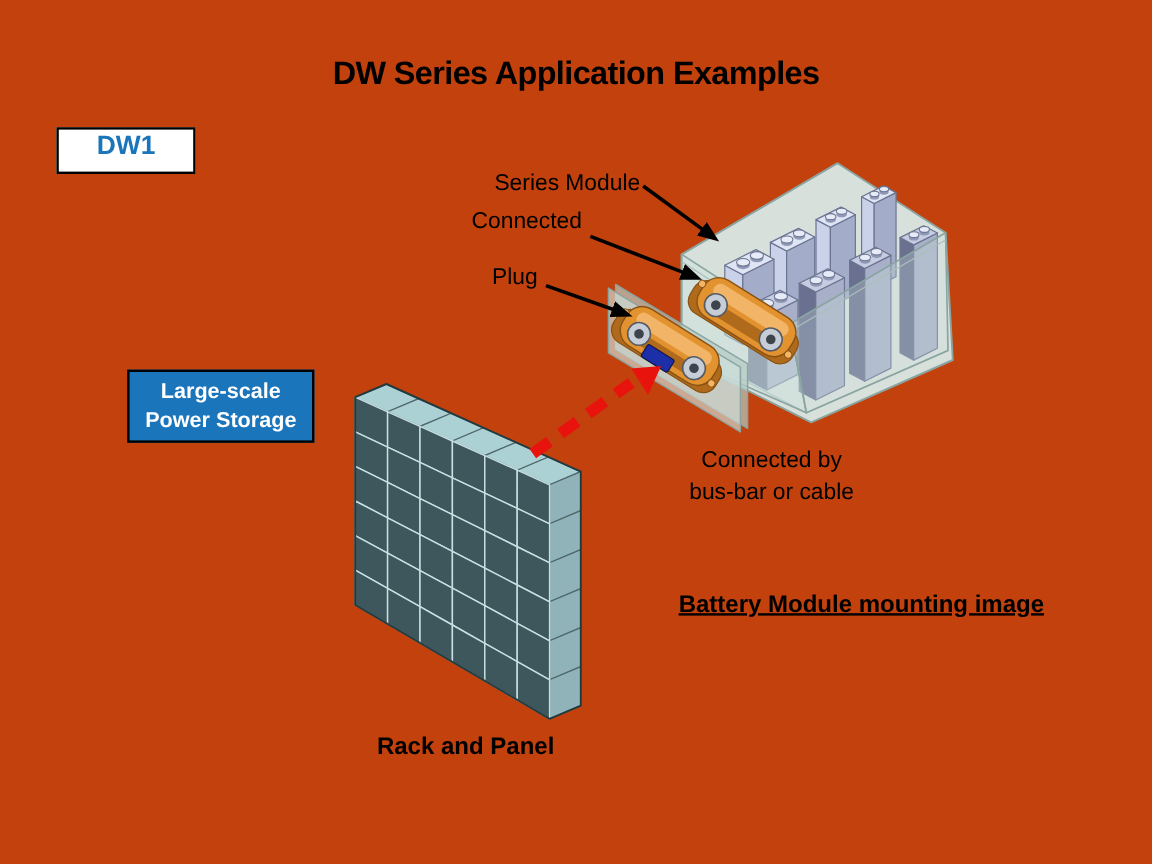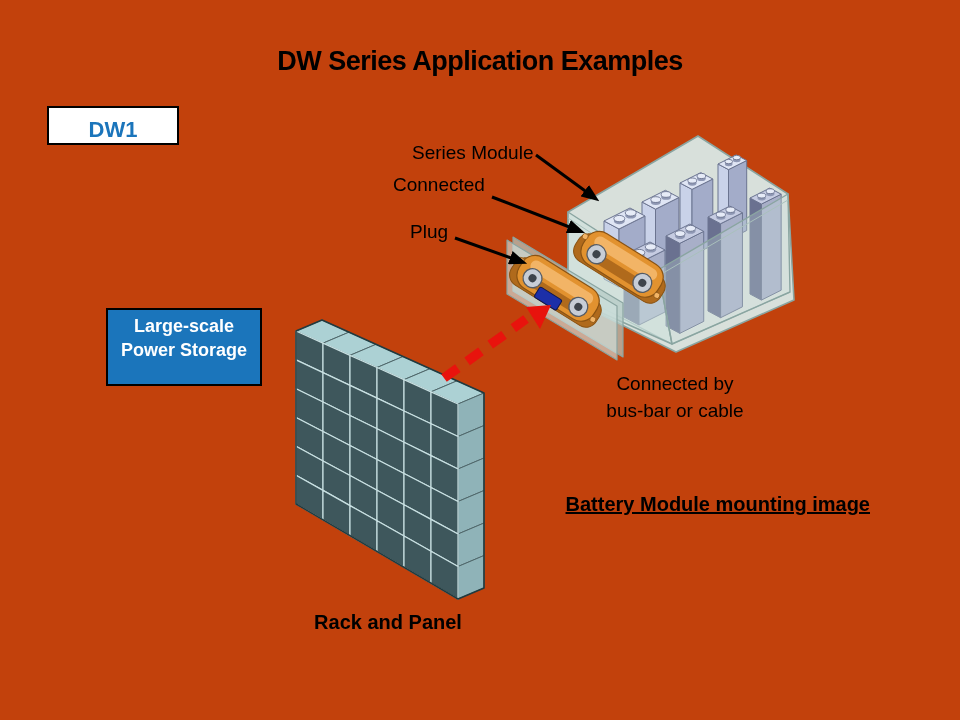--- a/index.html
+++ b/index.html
@@ -5,36 +5,36 @@
   html,body{margin:0;padding:0;background:#fff;}
   .slide{
     position:relative;width:960px;height:720px;background:#c2410c;
     font-family:"Liberation Sans", sans-serif;color:#000;overflow:hidden;
   }
   .title{
     position:absolute;top:46px;left:0;right:0;text-align:center;
     font-size:27px;font-weight:bold;letter-spacing:-0.5px;
   }
   .badge{
-    position:absolute;left:47px;top:106px;width:132px;height:39px;
+    position:absolute;left:47px;top:106px;width:116px;height:39px;
     border:2px solid #000;background:#fff;box-sizing:border-box;
-    display:flex;align-items:flex-end;justify-content:center;
+    display:flex;align-items:flex-start;justify-content:center;
     font-size:22px;font-weight:bold;
   }
   .callout{position:absolute;font-size:19px;white-space:nowrap;}
   .callout-battery{left:412px;top:142px;}
   .callout-receptacle{left:393px;top:174px;}
   .callout-plug{left:410px;top:221px;}
   .storage{
-    position:absolute;left:106px;top:308px;width:156px;height:78px;
+    position:absolute;left:106px;top:308px;width:156px;height:61px;
     border:2px solid #000;box-sizing:border-box;color:#fff;font-weight:bold;
     font-size:18px;text-align:center;line-height:24px;padding-top:4px;
   }
   .note{
-    position:absolute;left:555px;top:370px;width:240px;text-align:center;
+    position:absolute;left:523px;top:370px;width:240px;text-align:center;
     font-size:19px;line-height:27px;
   }
   .mounting{
     position:absolute;left:500px;top:493px;width:370px;text-align:right;
     font-size:20px;font-weight:bold;text-decoration:underline;
   }
   .rackcap{
     position:absolute;left:288px;top:611px;width:200px;text-align:center;
     font-size:20px;font-weight:bold;
   }

